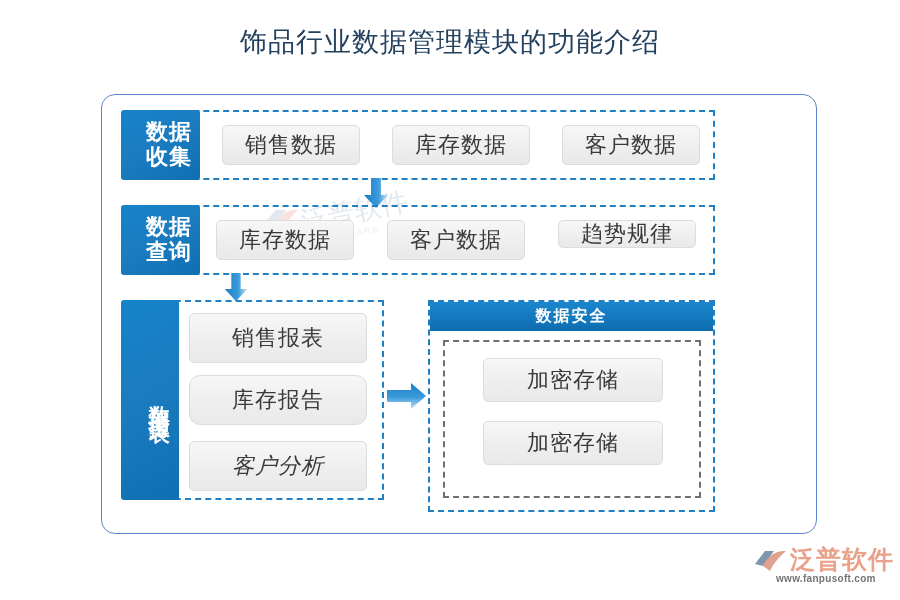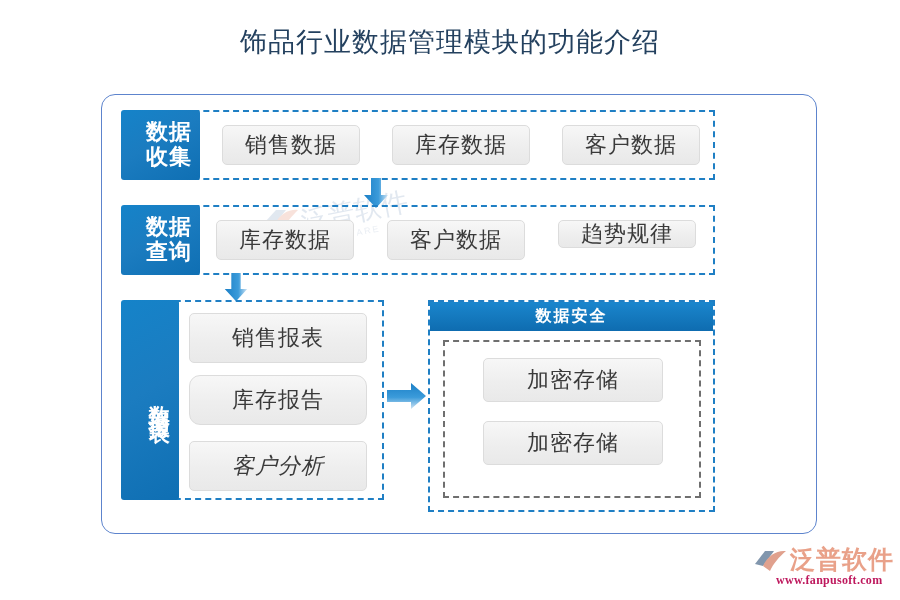--- a/index.html
+++ b/index.html
@@ -187,24 +187,24 @@
     font-size: 25px;
     font-weight: bold;
     color: #e9a189;
     letter-spacing: 1px;
     white-space: nowrap;
   }
   .logo-url {
     position: absolute;
     left: 24px;
     top: 30px;
-    font-family: Liberation Serif, serif;
-    font-size: 12px;
+    font-family: Liberation Sans, sans-serif;
+    font-size: 10px;
     font-weight: bold;
-    color: #be185d;
+    color: #737373;
     letter-spacing: .3px;
     white-space: nowrap;
   }
 </style>
 </head>
 <body>
 
 <div class="page-title">饰品行业数据管理模块的功能介绍</div>
 
 <div class="diagram-frame"></div>

